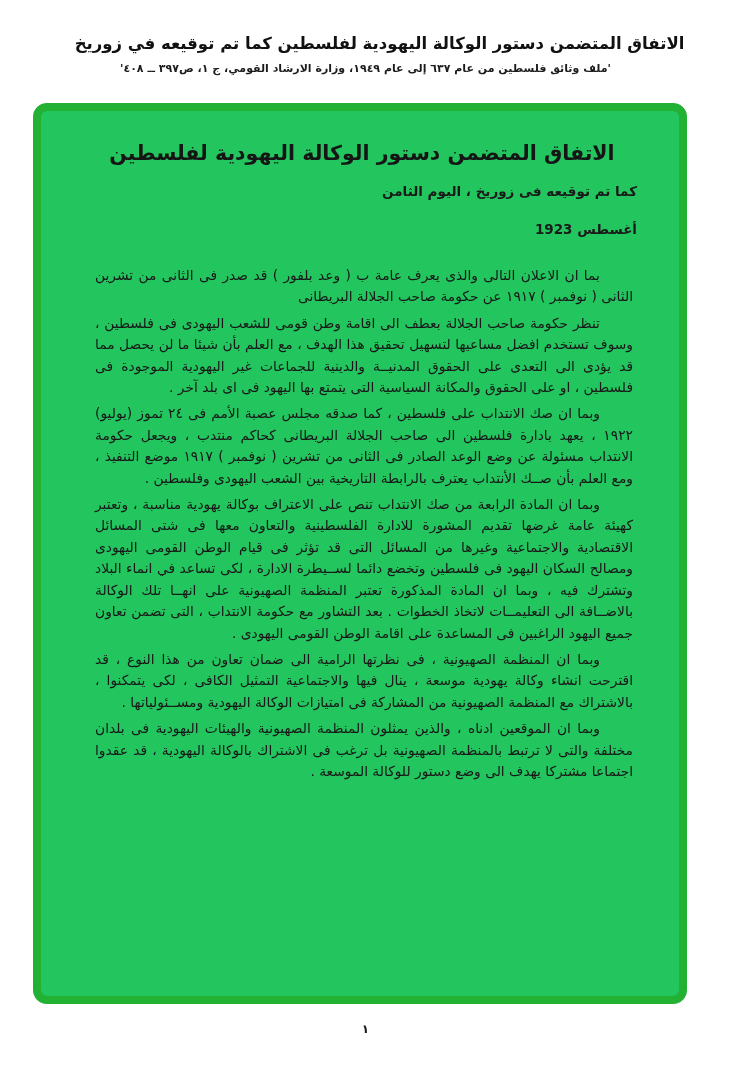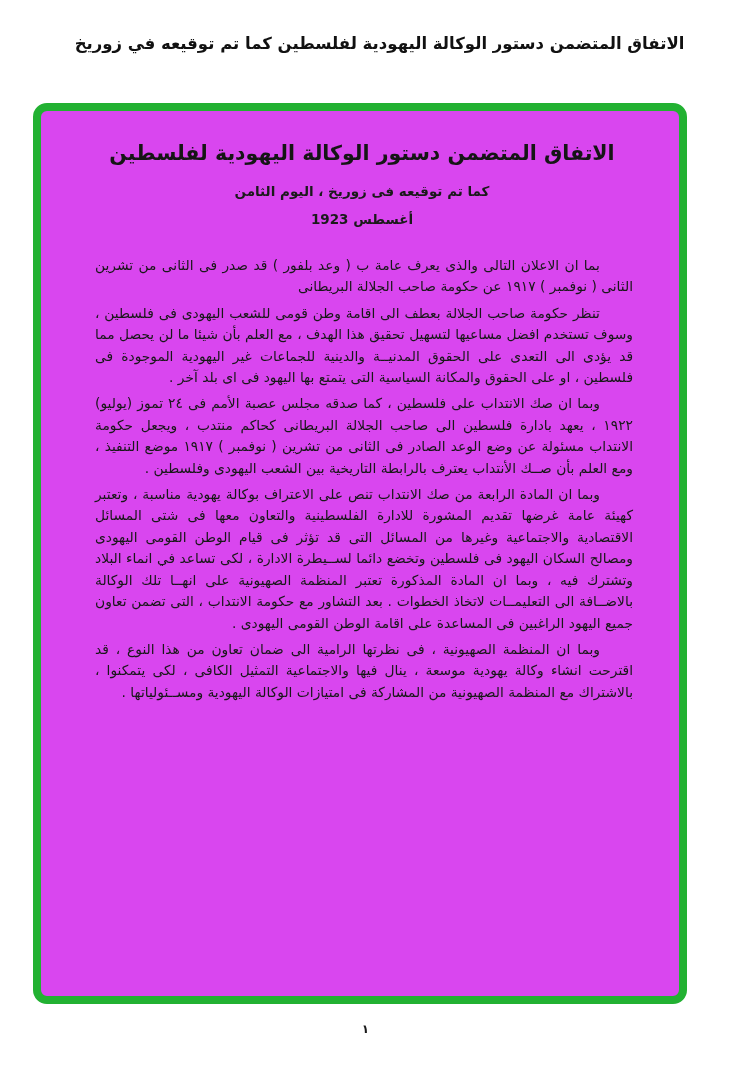--- a/index.html
+++ b/index.html
@@ -37,38 +37,39 @@
   }
   .frame {
     position: absolute;
     left: 33px;
     top: 103px;
     width: 654px;
     height: 901px;
     box-sizing: border-box;
     border: 8px solid #22b132;
     border-radius: 14px;
-    background: #d946ef;
+    background: #22c55e;
   }
   .doc {
     padding: 16px 42px 0 46px;
   }
   .doc-title {
     font-size: 20.5px;
     font-weight: bold;
     text-align: center;
     margin: 14px 0 12px 0;
     color: #151515;
   }
   .doc-subtitle-line {
     font-size: 13.5px;
     font-weight: bold;
-    text-align: center;
+    text-align: right;
     line-height: 28px;
     color: #1a1a1a;
+    margin-top: 10px;
   }
   .doc-body {
     margin: 22px 4px 0 8px;
     font-size: 13.8px;
     line-height: 21.4px;
     text-align: justify;
     color: #181818;
   }
   .doc-body p {
     margin: 0 0 5px 0;
@@ -83,36 +84,38 @@
     font-size: 12px;
     font-weight: bold;
     color: #1a1a1a;
   }
 </style>
 </head>
 <body>
 
 <div class="header">
   <div class="header-title">الاتفاق المتضمن دستور الوكالة اليهودية لفلسطين كما تم توقيعه في زوريخ</div>
+  <div class="header-citation">'ملف وثائق فلسطين من عام ٦٣٧ إلى عام ١٩٤٩، وزارة الارشاد القومي، ج ١، ص٣٩٧ ــ ٤٠٨'</div>
 </div>
 
 <div class="frame" style="border-color: rgb(34, 177, 50);">
   <div class="doc">
 
     <div class="doc-title">الاتفاق المتضمن دستور الوكالة اليهودية لفلسطين</div>
 
     <div>
       <div class="doc-subtitle-line">كما تم توقيعه فى زوريخ ، اليوم الثامن</div>
       <div class="doc-subtitle-line">أغسطس 1923</div>
     </div>
 
     <div class="doc-body">
       <p>بما ان الاعلان التالى والذى يعرف عامة ب ( وعد بلفور ) قد صدر فى الثانى من تشرين الثانى ( نوفمبر ) ١٩١٧ عن حكومة صاحب الجلالة البريطانى</p>
       <p>تنظر حكومة صاحب الجلالة بعطف الى اقامة وطن قومى للشعب اليهودى فى فلسطين ، وسوف تستخدم افضل مساعيها لتسهيل تحقيق هذا الهدف ، مع العلم بأن شيئا ما لن يحصل مما قد يؤدى الى التعدى على الحقوق المدنيــة والدينية للجماعات غير اليهودية الموجودة فى فلسطين ، او على الحقوق والمكانة السياسية التى يتمتع بها اليهود فى اى بلد آخر .</p>
       <p>وبما ان صك الانتداب على فلسطين ، كما صدقه مجلس عصبة الأمم فى ٢٤ تموز (يوليو) ١٩٢٢ ، يعهد بادارة فلسطين الى صاحب الجلالة البريطانى كحاكم منتدب ، ويجعل حكومة الانتداب مسئولة عن وضع الوعد الصادر فى الثانى من تشرين ( نوفمبر ) ١٩١٧ موضع التنفيذ ، ومع العلم بأن صــك الأنتداب يعترف بالرابطة التاريخية بين الشعب اليهودى وفلسطين .</p>
       <p>وبما ان المادة الرابعة من صك الانتداب تنص على الاعتراف بوكالة يهودية مناسبة ، وتعتبر كهيئة عامة غرضها تقديم المشورة للادارة الفلسطينية والتعاون معها فى شتى المسائل الاقتصادية والاجتماعية وغيرها من المسائل التى قد تؤثر فى قيام الوطن القومى اليهودى ومصالح السكان اليهود فى فلسطين وتخضع دائما لســيطرة الادارة ، لكى تساعد في انماء البلاد وتشترك فيه ، وبما ان المادة المذكورة تعتبر المنظمة الصهيونية على انهــا تلك الوكالة بالاضــافة الى التعليمــات لاتخاذ الخطوات . بعد التشاور مع حكومة الانتداب ، التى تضمن تعاون جميع اليهود الراغبين فى المساعدة على اقامة الوطن القومى اليهودى .</p>
       <p>وبما ان المنظمة الصهيونية ، فى نظرتها الرامية الى ضمان تعاون من هذا النوع ، قد اقترحت انشاء وكالة يهودية موسعة ، ينال فيها والاجتماعية التمثيل الكافى ، لكى يتمكنوا ، بالاشتراك مع المنظمة الصهيونية من المشاركة فى امتيازات الوكالة اليهودية ومســئولياتها .</p>
+      <p>وبما ان الموقعين ادناه ، والذين يمثلون المنظمة الصهيونية والهيئات اليهودية فى بلدان مختلفة والتى لا ترتبط بالمنظمة الصهيونية بل ترغب فى الاشتراك بالوكالة اليهودية ، قد عقدوا اجتماعا مشتركا يهدف الى وضع دستور للوكالة الموسعة .</p>
     </div>
 
   </div>
 </div>
 
 <div class="page-number">١</div>
 
 </body></html>

